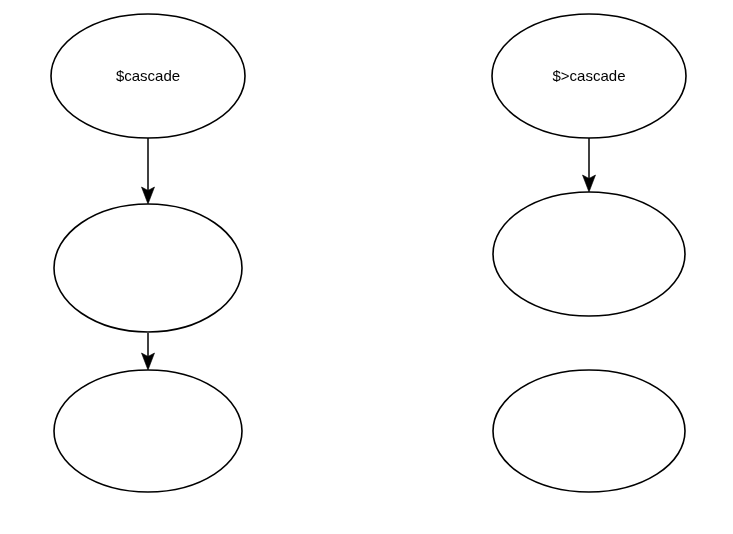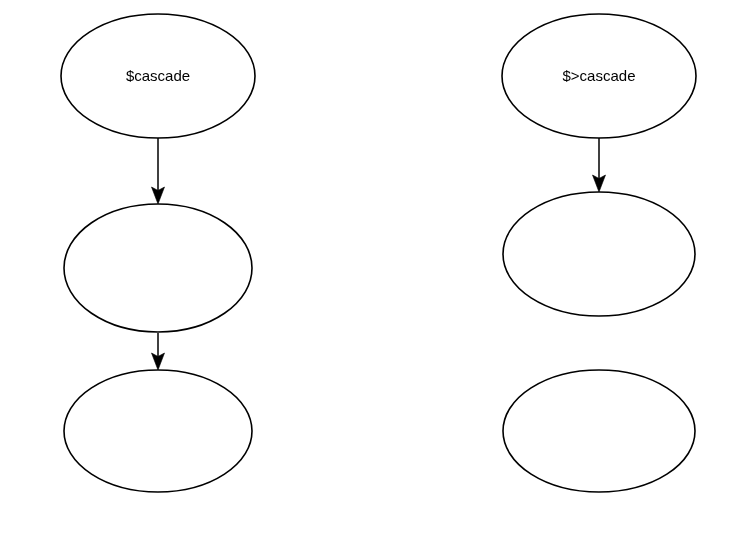--- a/index.html
+++ b/index.html
@@ -12,21 +12,20 @@
     width: 733px;
     height: 534px;
     font-family: "Liberation Sans", sans-serif;
     overflow: hidden;
   }
   #canvas-wrap {
     position: relative;
     width: 633px;
     height: 534px;
     background: #ffffff;
-    padding-left: 10px;
   }
   svg#diagram {
     display: block;
     width: 733px;
     height: 534px;
   }
   .node-ellipse {
     fill: #ffffff;
     stroke: #000000;
     stroke-width: 1.6;

